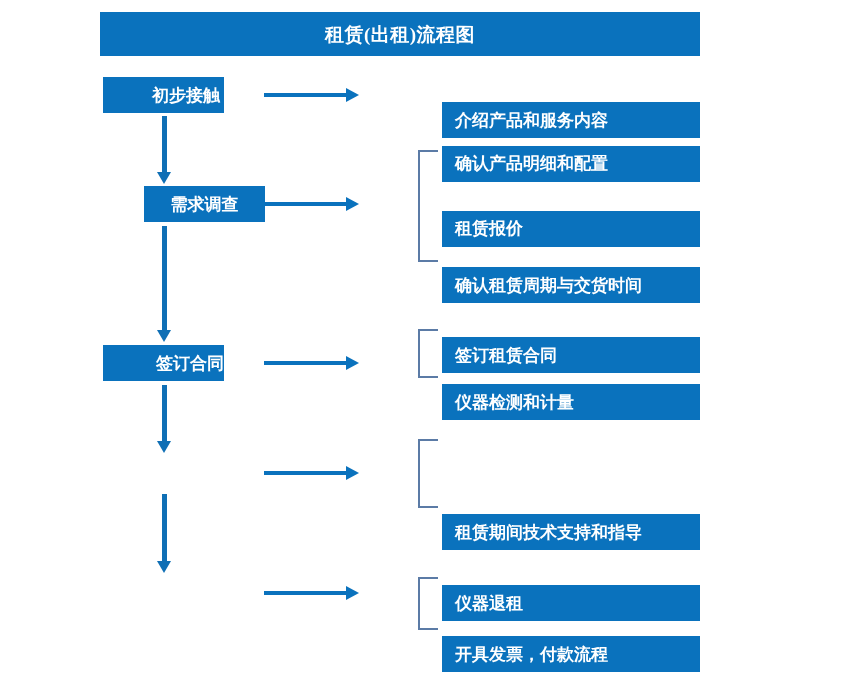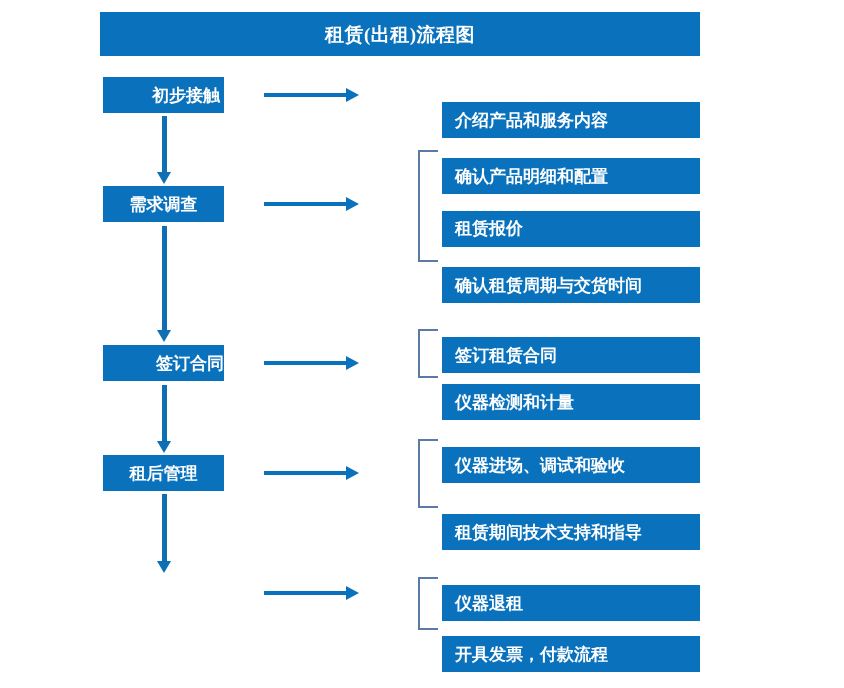--- a/index.html
+++ b/index.html
@@ -136,28 +136,25 @@
 
 <div id="canvas">
 
   <div class="title-bar">
     <span class="title-text">租赁(出租)流程图</span>
   </div>
 
   <div class="box stage" style="top:77px;padding-left:45px;">
     <span class="box-text">初步接触</span>
   </div>
-  <div class="box stage" style="top:186px;">
+  <div class="box stage" style="top:186px;margin-left:41px;">
     <span class="box-text">需求调查</span>
   </div>
   <div class="box stage" style="top:345px;justify-content:flex-end;">
     <span class="box-text">签订合同</span>
-  </div>
-  <div class="box stage" style="top:455px;">
-    <span class="box-text">租后管理</span>
   </div>
 
   <div class="v-arrow" style="top:116px; height:68px;">
     <div class="shaft" style="height:56px;"></div>
     <div class="head"></div>
   </div>
   <div class="v-arrow" style="top:226px; height:116px;">
     <div class="shaft" style="height:104px;"></div>
     <div class="head"></div>
   </div>
@@ -192,38 +189,35 @@
   </div>
 
   <div class="bracket" style="top:150px; height:112px;"></div>
   <div class="bracket" style="top:329px; height:49px;"></div>
   <div class="bracket" style="top:439px; height:69px;"></div>
   <div class="bracket" style="top:577px; height:53px;"></div>
 
   <div class="box detail" style="top:78px;">
     <span class="box-text">介绍产品和服务内容</span>
   </div>
-  <div class="box detail" style="top:134px;">
+  <div class="box detail" style="top:122px;font-family:Liberation Mono, monospace;">
     <span class="box-text">确认产品明细和配置</span>
   </div>
   <div class="box detail" style="top:187px;font-family:Liberation Mono, monospace;">
     <span class="box-text">租赁报价</span>
   </div>
   <div class="box detail" style="top:243px;">
     <span class="box-text">确认租赁周期与交货时间</span>
   </div>
   <div class="box detail" style="top:313px;">
     <span class="box-text">签订租赁合同</span>
   </div>
   <div class="box detail" style="top:360px;">
     <span class="box-text">仪器检测和计量</span>
   </div>
-  <div class="box detail" style="top:423px;">
-    <span class="box-text">仪器进场、调试和验收</span>
-  </div>
   <div class="box detail" style="top:561px;">
     <span class="box-text">仪器退租</span>
   </div>
   <div class="box detail" style="top:490px;">
     <span class="box-text">租赁期间技术支持和指导</span>
   </div>
   <div class="box detail" style="top:612px;">
     <span class="box-text">开具发票，付款流程</span>
   </div>
 

